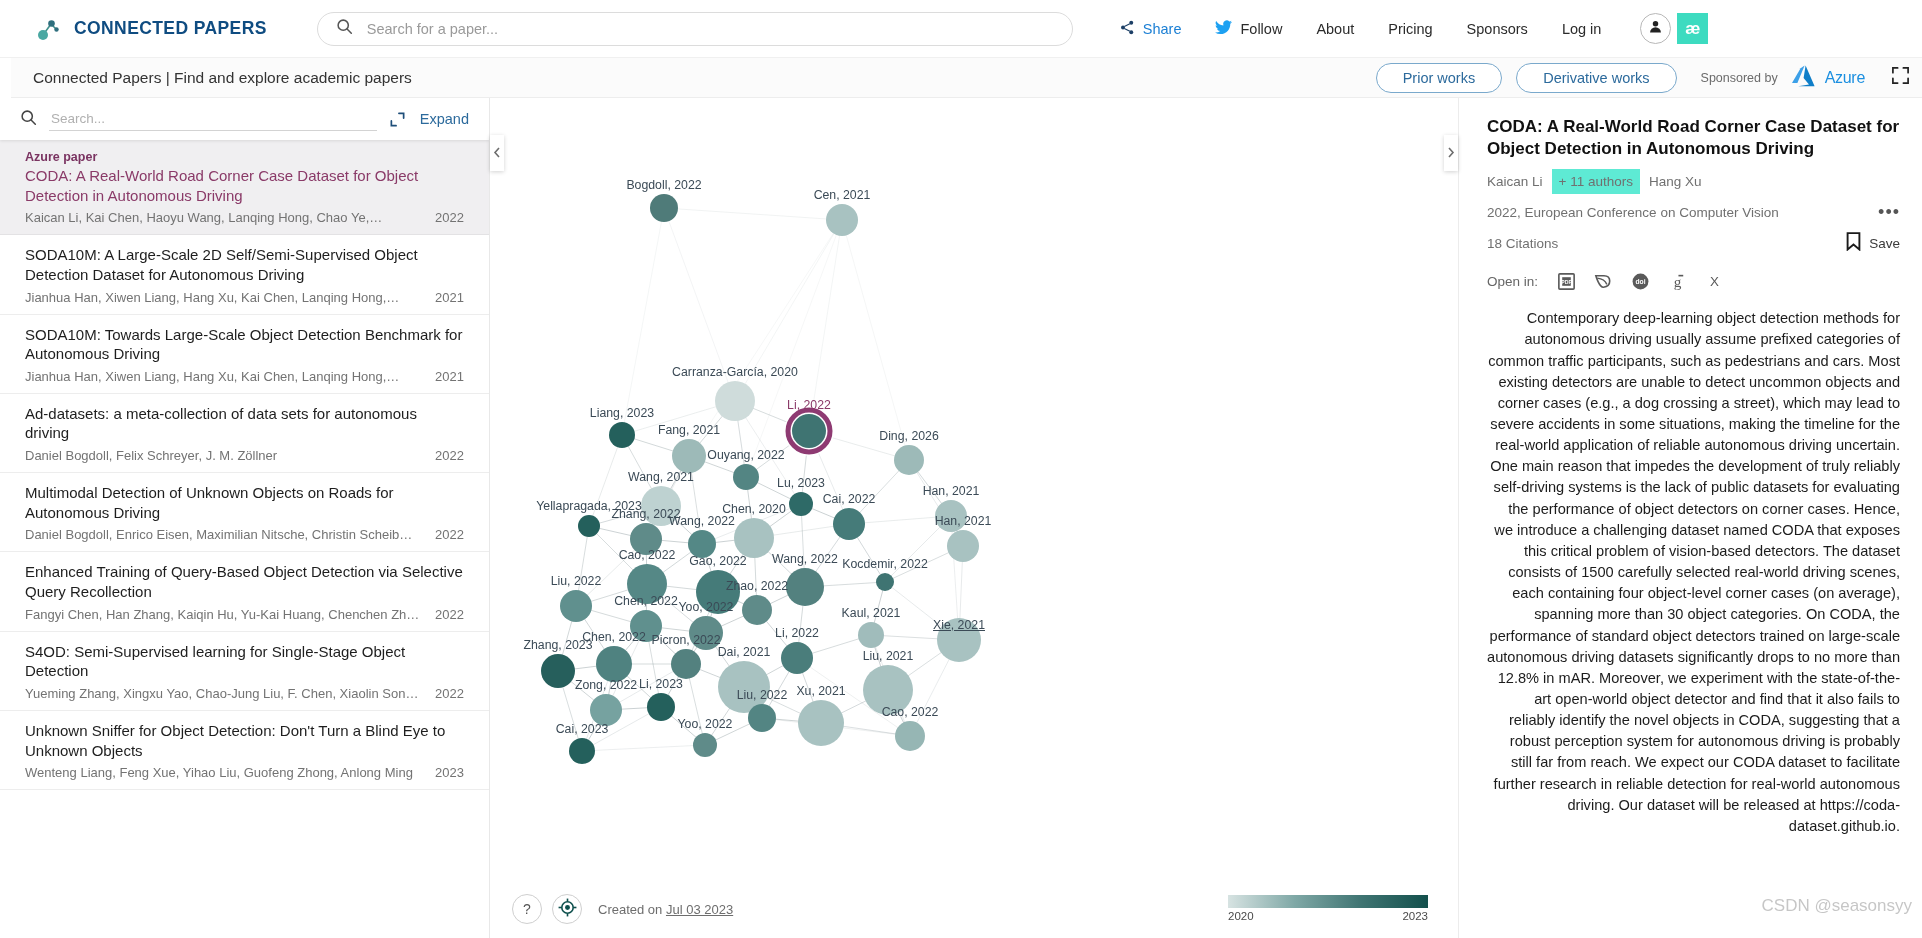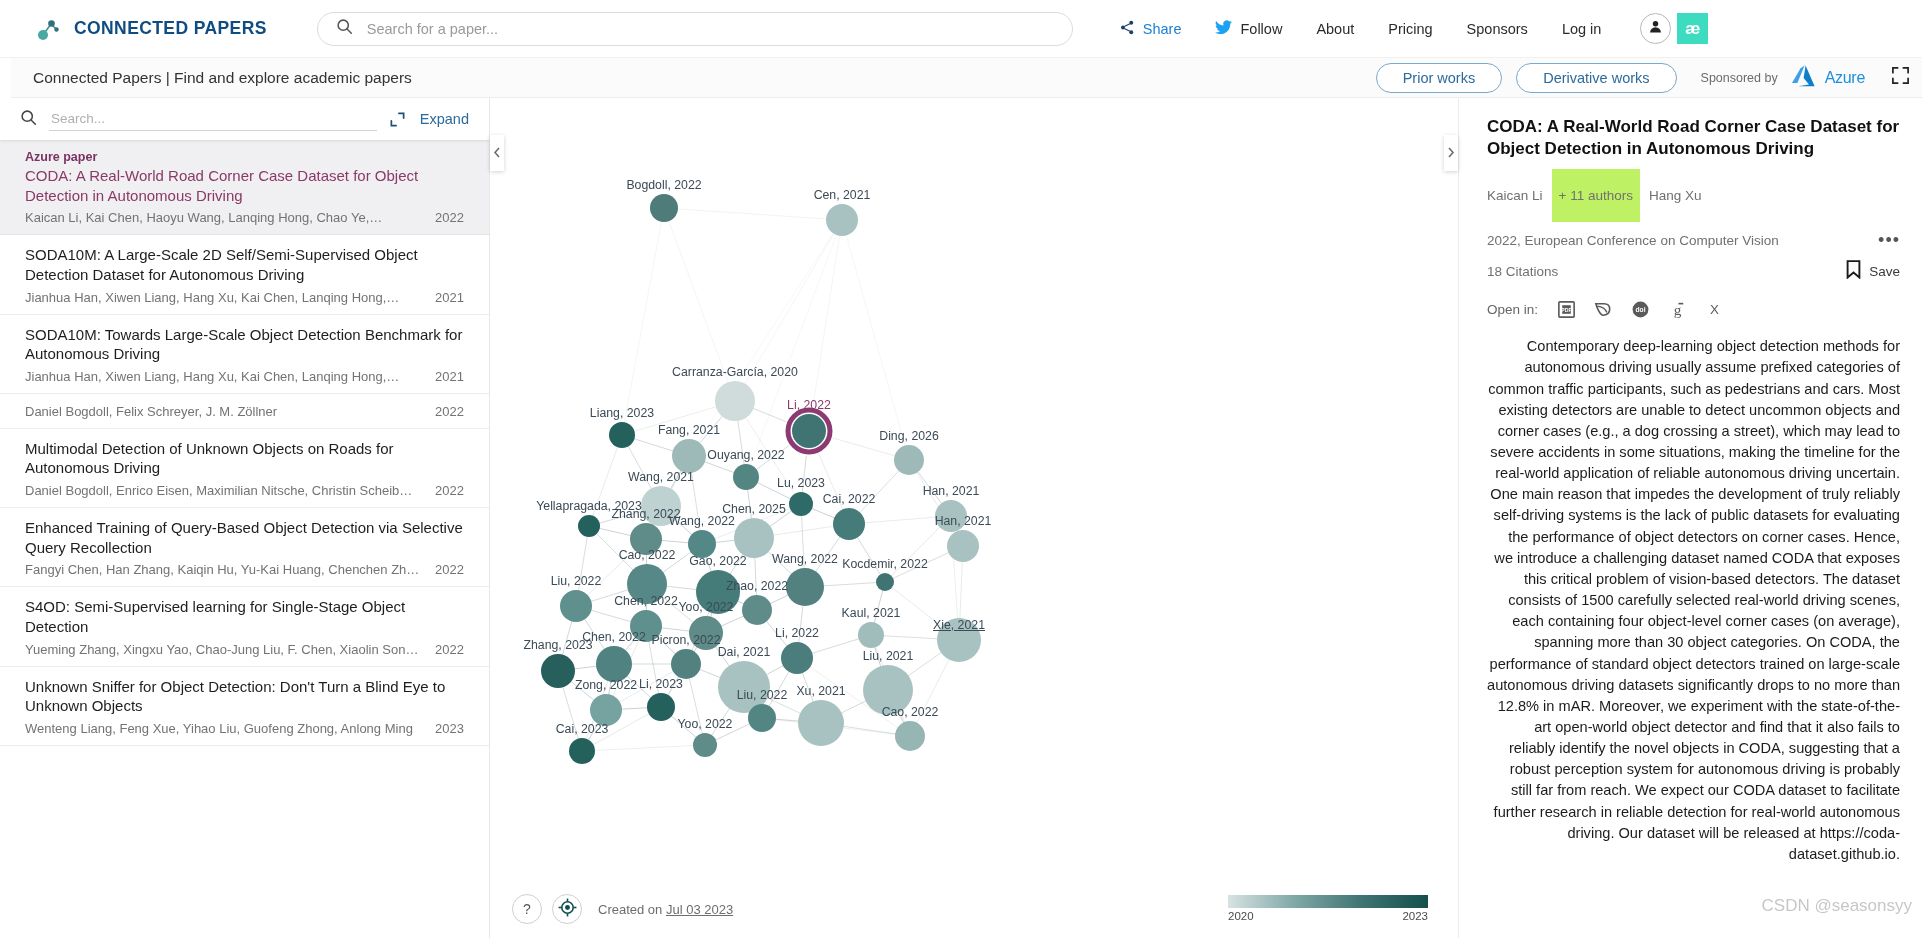--- a/index.html
+++ b/index.html
@@ -155,21 +155,21 @@
     background: #ffffff; padding: 18px 22px 0 28px; overflow: hidden;
     border-left: 1px solid #ececec;
   }
   .rp-title {
     font-size: 17px; font-weight: bold; color: #111; line-height: 1.3;
     margin-bottom: 9px;
   }
   .rp-authors { display: flex; align-items: center; gap: 9px; margin-bottom: 11px; flex-wrap: wrap; }
   .rp-author { font-size: 13.5px; color: #707070; }
   .rp-morechip {
-    font-size: 13.5px; color: #707070; background: #bef264; padding: 19px 7px;
+    font-size: 13.5px; color: #707070; background: #5eead4; padding: 5px 7px;
     cursor: pointer;
   }
   .rp-venue-row { display: flex; align-items: center; margin-bottom: 12px; }
   .rp-venue { font-size: 13.5px; color: #707070; }
   .rp-dots { margin-left: auto; font-size: 18px; color: #555; cursor: pointer; letter-spacing: 1px; line-height: 0.6; }
   .rp-cite-row { display: flex; align-items: center; margin-bottom: 16px; }
   .rp-citations { font-size: 13.5px; color: #707070; }
   .rp-save { margin-left: auto; display: flex; align-items: center; gap: 8px; cursor: pointer; }
   .rp-save-label { font-size: 13.5px; color: #3a3a3a; }
   .rp-openin { display: flex; align-items: center; gap: 16px; margin-bottom: 16px; }
@@ -316,20 +316,21 @@
 
       <div class="paper-item">
         <div class="p-title">SODA10M: Towards Large-Scale Object Detection Benchmark for Autonomous Driving</div>
         <div class="p-meta">
           <span class="p-authors">Jianhua Han, Xiwen Liang, Hang Xu, Kai Chen, Lanqing Hong,…</span>
           <span class="p-year">2021</span>
         </div>
       </div>
 
       <div class="paper-item">
+        <div class="p-title">Ad-datasets: a meta-collection of data sets for autonomous driving</div>
         <div class="p-meta">
           <span class="p-authors">Daniel Bogdoll, Felix Schreyer, J. M. Zöllner</span>
           <span class="p-year">2022</span>
         </div>
       </div>
 
       <div class="paper-item">
         <div class="p-title">Multimodal Detection of Unknown Objects on Roads for Autonomous Driving</div>
         <div class="p-meta">
           <span class="p-authors">Daniel Bogdoll, Enrico Eisen, Maximilian Nitsche, Christin Scheib…</span>
@@ -547,21 +548,21 @@
         <div class="nlabel" style="left: 132px; top: 308px;">Liang, 2023</div>
         <div class="nlabel" style="left: 199px; top: 325px;">Fang, 2021</div>
         <div class="nlabel" style="left: 256px; top: 350px;">Ouyang, 2022</div>
         <div class="nlabel" style="left: 419px; top: 331px;">Ding, 2026</div>
         <div class="nlabel" style="left: 171px; top: 372px;">Wang, 2021</div>
         <div class="nlabel" style="left: 311px; top: 378px;">Lu, 2023</div>
         <div class="nlabel" style="left: 461px; top: 386px;">Han, 2021</div>
         <div class="nlabel" style="left: 99px; top: 401px;">Yellapragada, 2023</div>
         <div class="nlabel" style="left: 156px; top: 409px;">Zhang, 2022</div>
         <div class="nlabel" style="left: 359px; top: 394px;">Cai, 2022</div>
-        <div class="nlabel" style="left: 264px; top: 404px;">Chen, 2025</div>
+        <div class="nlabel" style="left: 264px; top: 404px;">Chen, 2020</div>
         <div class="nlabel" style="left: 473px; top: 416px;">Han, 2021</div>
         <div class="nlabel" style="left: 212px; top: 416px;">Wang, 2022</div>
         <div class="nlabel" style="left: 157px; top: 450px;">Cao, 2022</div>
         <div class="nlabel" style="left: 228px; top: 456px;">Gao, 2022</div>
         <div class="nlabel" style="left: 315px; top: 454px;">Wang, 2022</div>
         <div class="nlabel" style="left: 395px; top: 459px;">Kocdemir, 2022</div>
         <div class="nlabel" style="left: 86px; top: 476px;">Liu, 2022</div>
         <div class="nlabel" style="left: 267px; top: 481px;">Zhao, 2022</div>
         <div class="nlabel" style="left: 156px; top: 496px;">Chen, 2022</div>
         <div class="nlabel" style="left: 381px; top: 508px;">Kaul, 2021</div>

